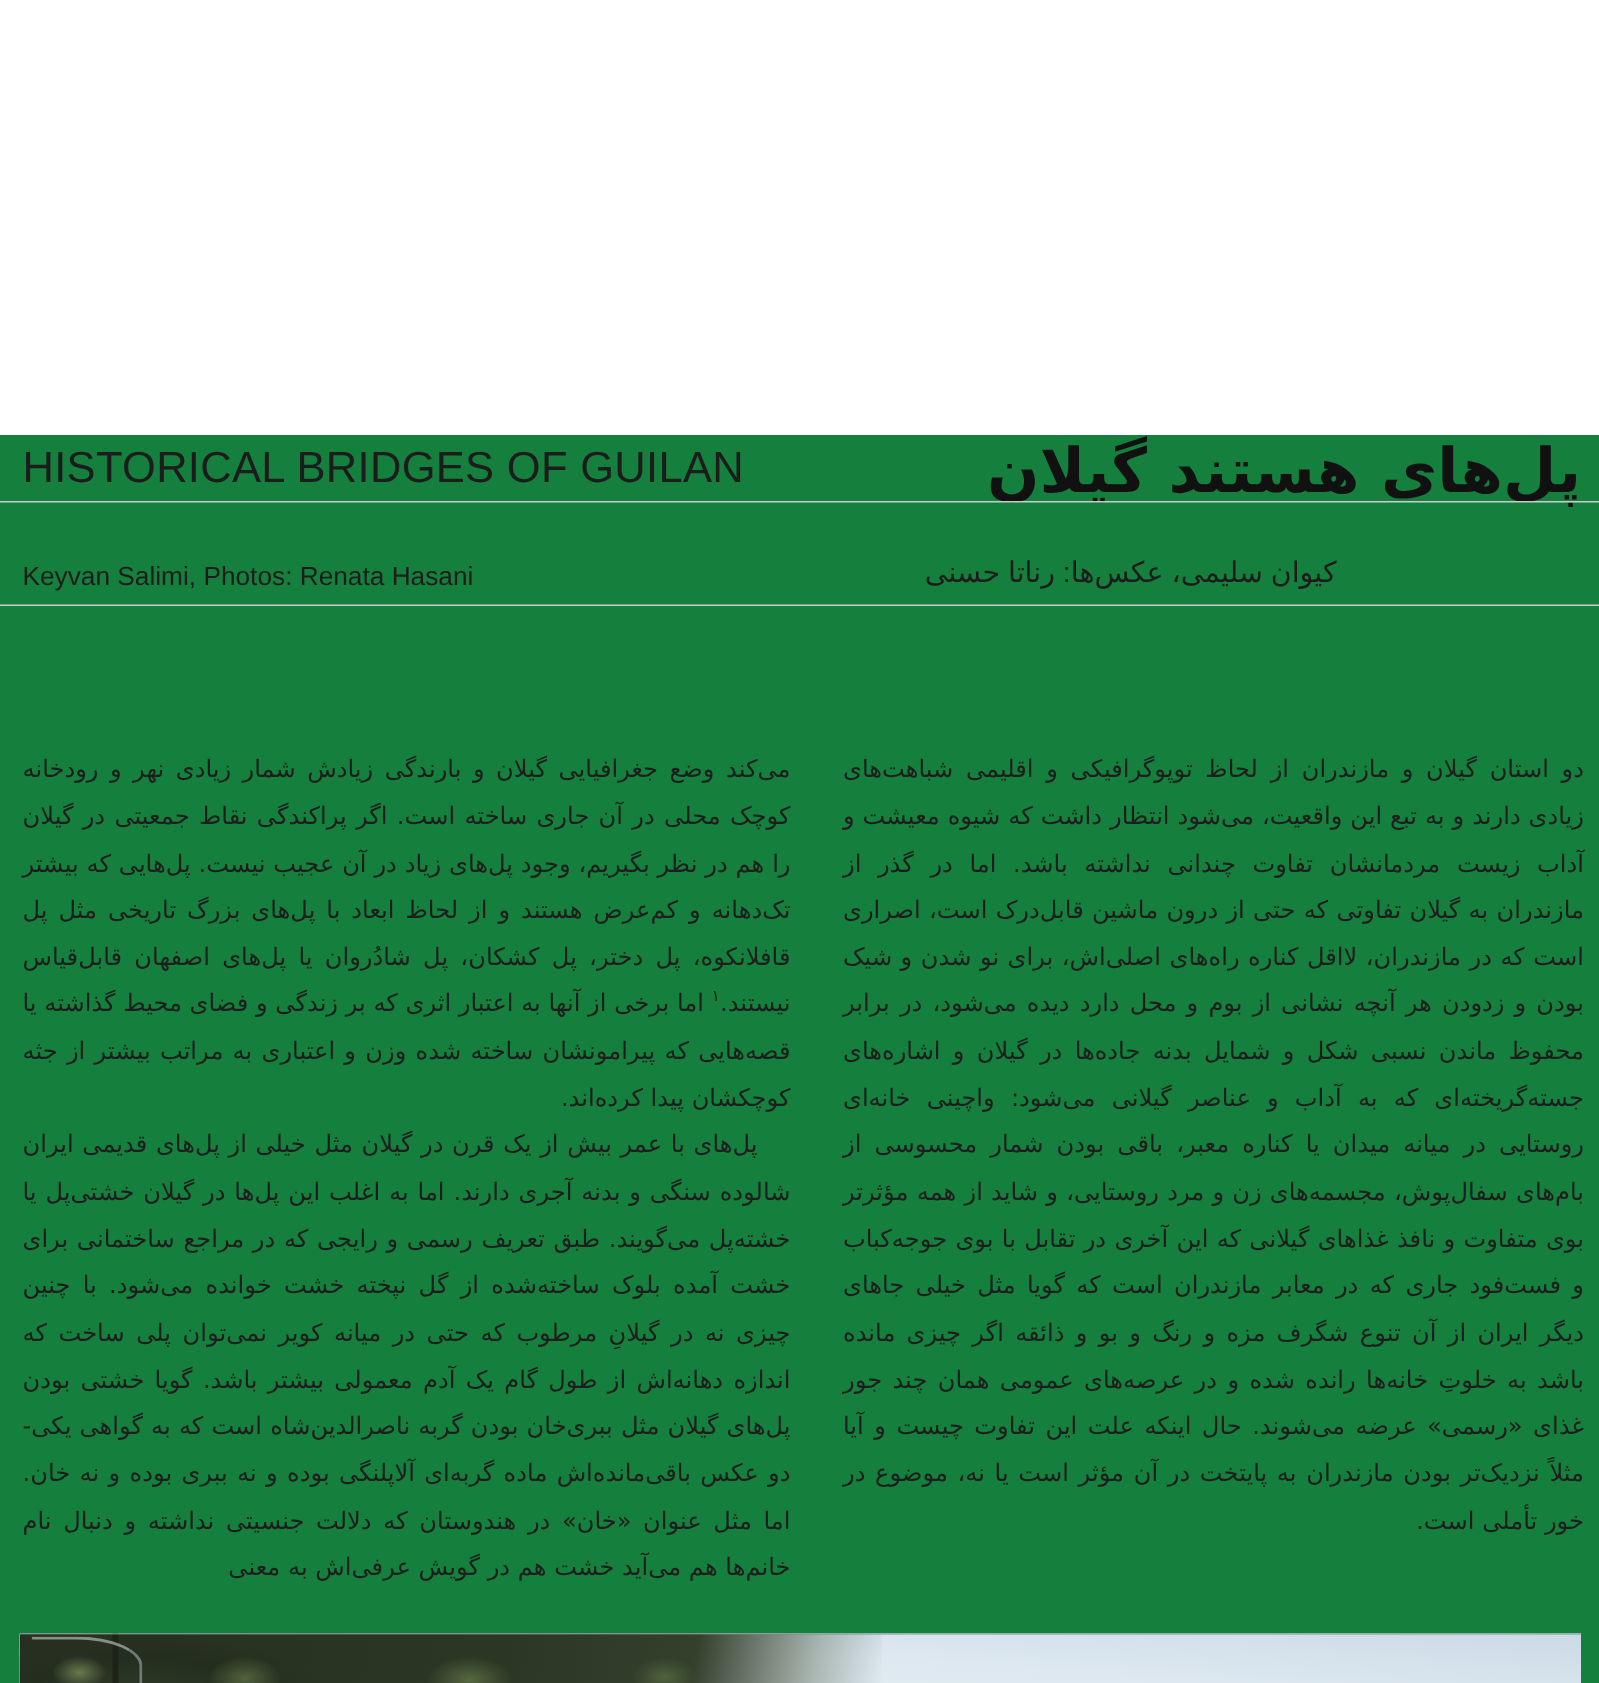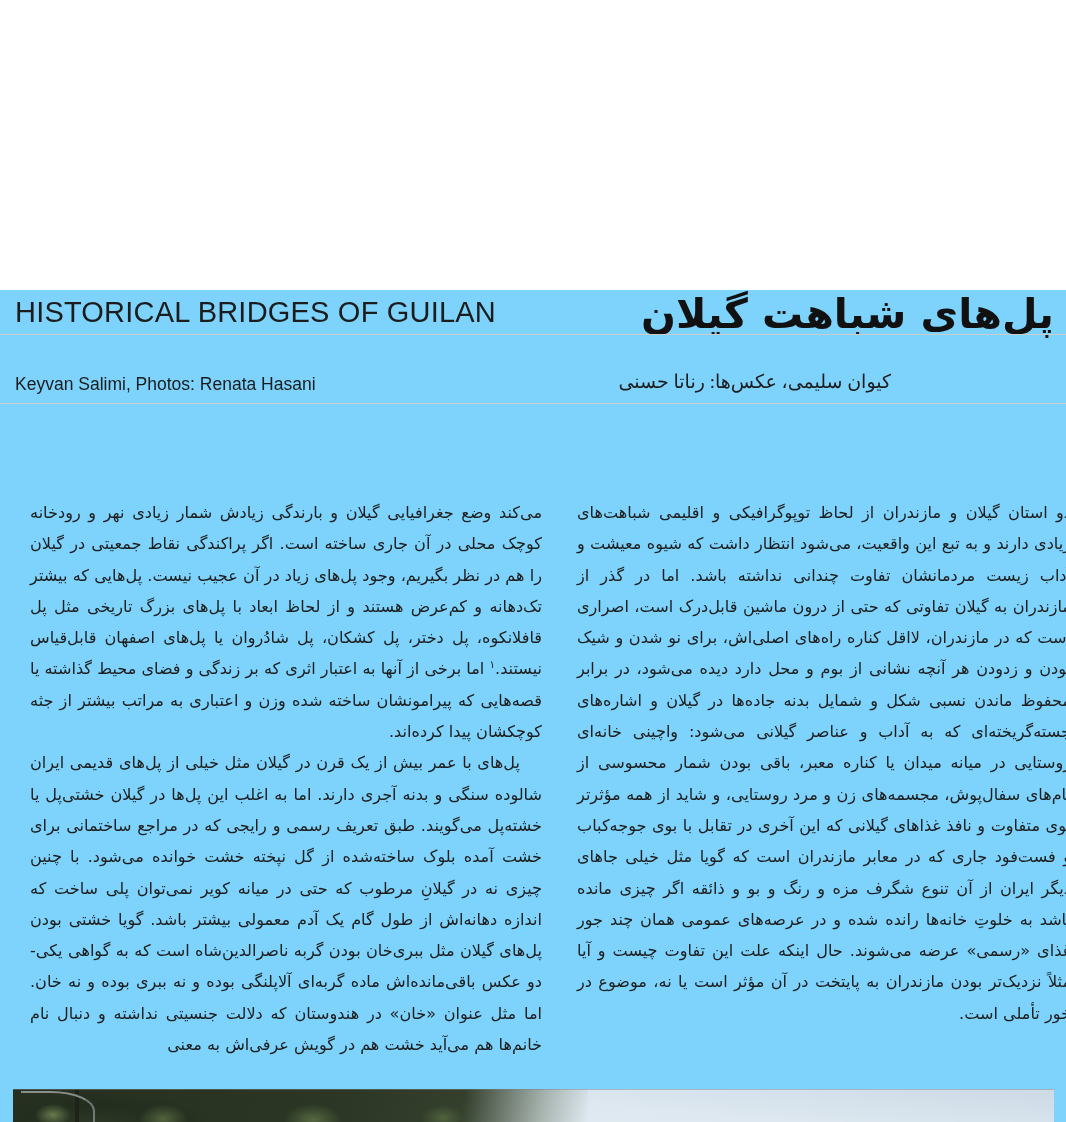--- a/index.html
+++ b/index.html
@@ -13,21 +13,21 @@
     height: 1122px;
     position: relative;
     overflow: hidden;
     font-family: "Liberation Sans", "DejaVu Sans", sans-serif;
     color: #1b1b1b;
   }
 
   .page {
     position: absolute;
     inset: 0;
-    background: #7dd3fc;
+    background: #15803d;
   }
 
   
   .top-space {
     position: absolute;
     left: 0; top: 0;
     width: 1066px;
     height: 290px;
     background: #ffffff;
   }
@@ -89,31 +89,31 @@
     font-size: 17.5px;
     font-weight: 400;
     color: #1c1c1c;
     white-space: nowrap;
   }
   .byline-fa {
     position: absolute;
     right: 13px;
     top: -4px;
     direction: rtl;
-    font-family: Liberation Serif, serif;
+    font-family: Liberation Sans, sans-serif;
     font-size: 19px;
     font-weight: 400;
     color: #1c1c1c;
     white-space: nowrap;
   }
 
   
   .body-area {
     position: absolute;
-    left: 15px;
+    left: 0;
     top: 497px;
     width: 938px;
     height: 580px;
   }
   .col {
     position: absolute;
     top: 0;
     direction: rtl;
     text-align: justify;
     text-align-last: right;
@@ -202,21 +202,21 @@
 </style>
 </head>
 <body>
 
 <div class="page">
 
   <div class="top-space"></div>
 
   <div class="title-row">
     <div class="title-en">HISTORICAL BRIDGES OF GUILAN</div>
-    <div class="title-fa">پل‌های شباهت گیلان</div>
+    <div class="title-fa">پل‌های هستند گیلان</div>
   </div>
 
   <div class="rule rule-top"></div>
 
   <div class="byline-row">
     <div class="byline-en">Keyvan Salimi, Photos: Renata Hasani</div>
     <div class="byline-fa">کیوان سلیمی، عکس‌ها: رناتا حسنی</div>
   </div>
 
   <div class="rule rule-bottom"></div>

